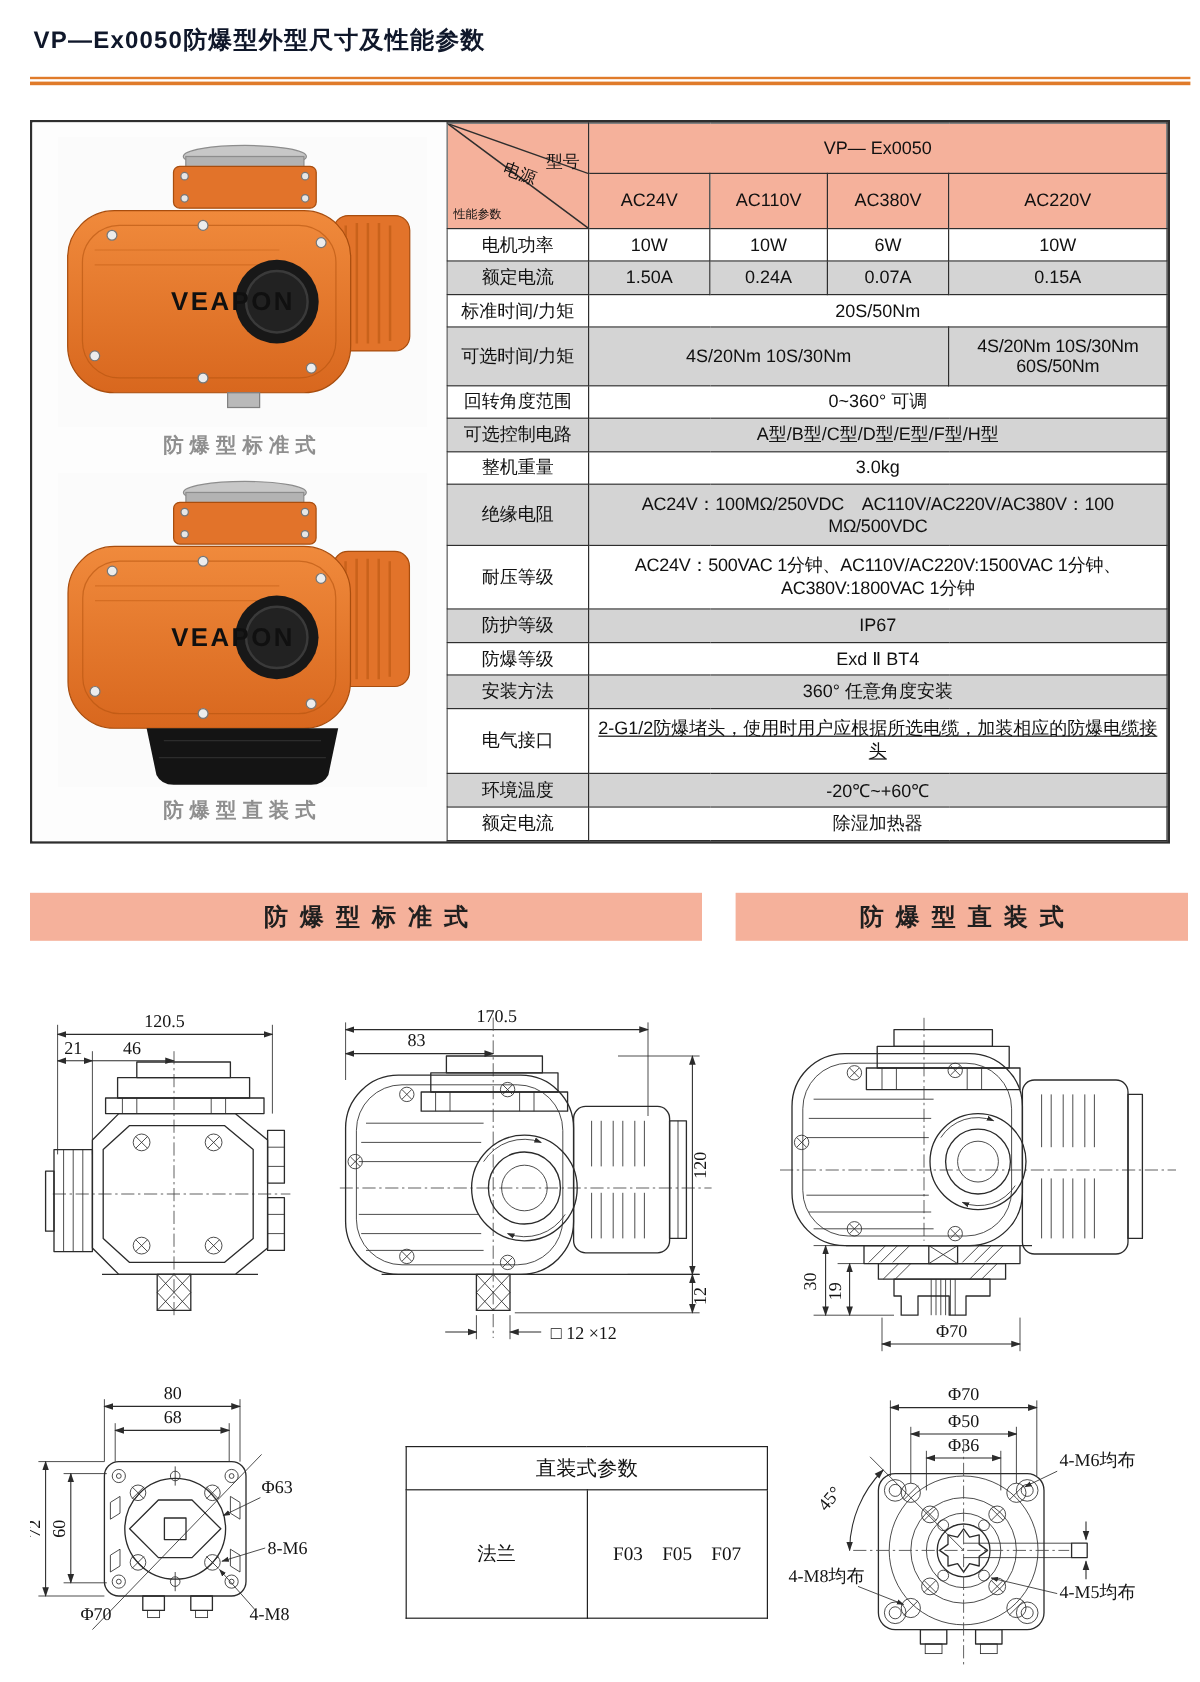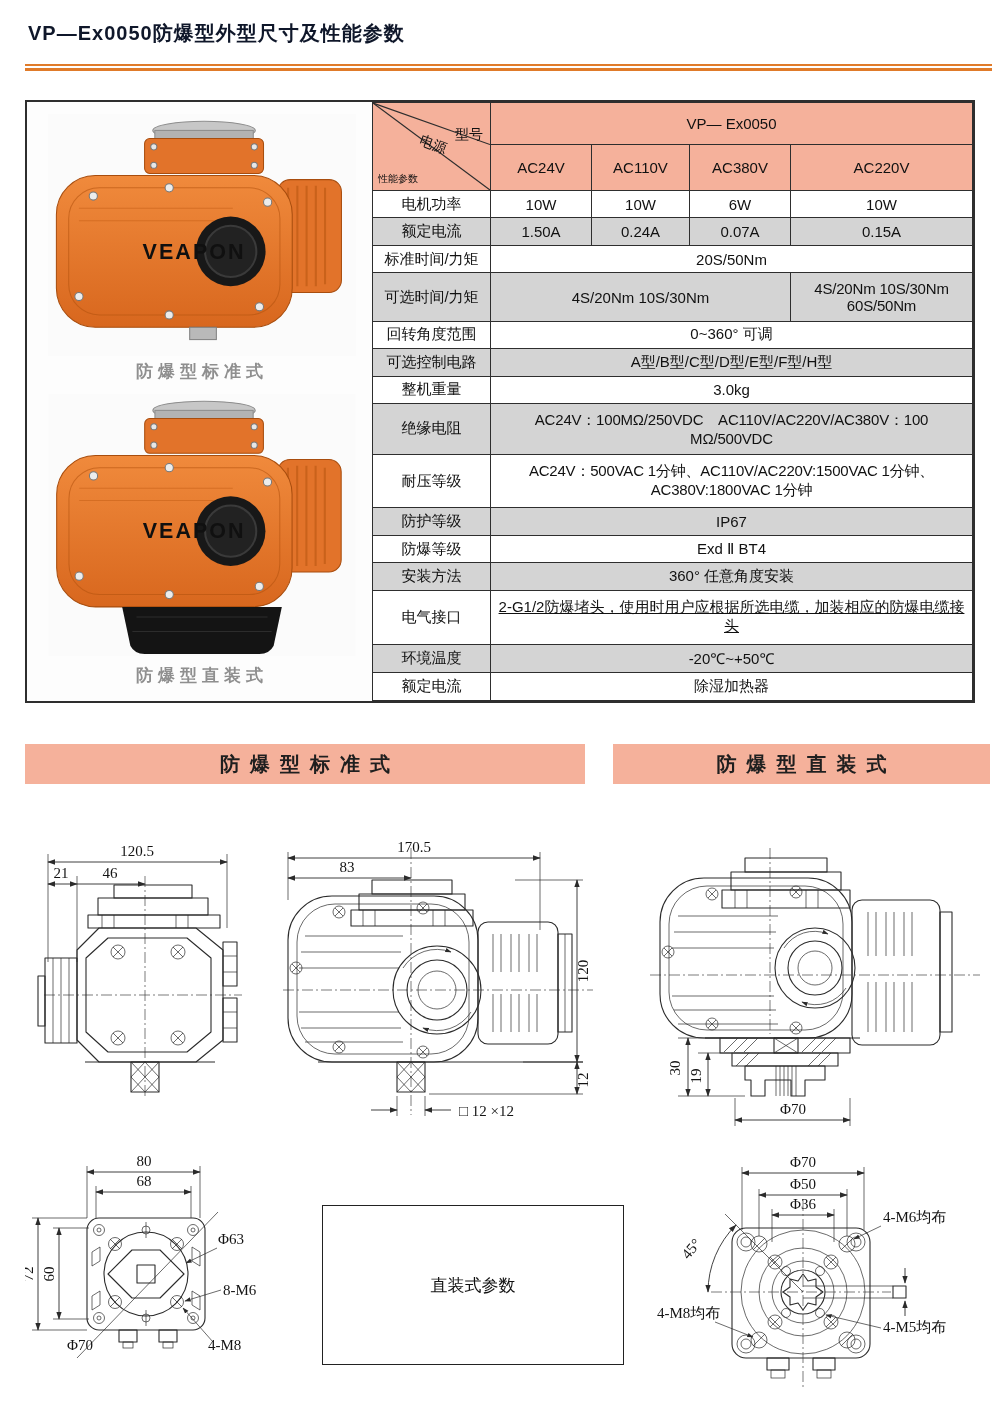--- a/index.html
+++ b/index.html
@@ -45,21 +45,21 @@
 
   
   .drw{position:absolute;}
   .drw .ln{stroke:#2b2b2b;stroke-width:1.1;fill:none;stroke-linejoin:round;}
   .drw .thin{stroke:#2b2b2b;stroke-width:0.7;fill:none;}
   .drw .dim{stroke:#2b2b2b;stroke-width:0.9;fill:none;}
   .drw .cl{stroke:#444;stroke-width:0.7;fill:none;stroke-dasharray:11 3 2 3;}
   .drw text{font-family:"Liberation Serif",serif;font-size:15px;fill:#141414;}
 
   
-  table.dparams{position:absolute;left:322px;top:1205px;width:302px;height:160px;
+  table.dparams{position:absolute;left:338px;top:1205px;width:302px;height:144px;
                 border-collapse:collapse;table-layout:fixed;
                 font-family:"Liberation Serif",serif;}
   table.dparams td{border:1.6px solid #222;text-align:center;vertical-align:middle;
                    font-size:16px;color:#111;}
   table.dparams .tl{font-size:17px;}
 </style>
 </head>
 <body>
 
 <svg width="0" height="0" style="position:absolute" aria-hidden="true">
@@ -231,21 +231,21 @@
         <tr class="gray">
           <td class="lbl">安装方法</td>
           <td colspan="4">360° 任意角度安装</td>
         </tr>
         <tr>
           <td class="lbl">电气接口</td>
           <td colspan="4" class="md">2-G1/2防爆堵头，使用时用户应根据所选电缆，加装相应的防爆电缆接头</td>
         </tr>
         <tr class="gray">
           <td class="lbl">环境温度</td>
-          <td colspan="4">-20℃~+50℃</td>
+          <td colspan="4">-20℃~+60℃</td>
         </tr>
         <tr>
           <td class="lbl">额定电流</td>
           <td colspan="4">除湿加热器</td>
         </tr>
       </tbody>
         </table>
     </div>
   </div>
 
@@ -584,20 +584,24 @@
     <rect class="ln" x="94" y="178" width="18" height="12"></rect>
       <rect class="ln" x="134" y="178" width="18" height="12"></rect>
     <rect class="thin" x="98" y="190" width="10" height="6"></rect>
       <rect class="thin" x="138" y="190" width="10" height="6"></rect>
   </svg>
 
   <table class="dparams">
     <tbody>
         <tr style="height:36px">
           <td colspan="2" class="tl">直装式参数</td>
+        </tr>
+    <tr>
+          <td>法兰</td>
+        <td>F03　F05　F07</td>
         </tr>
   </tbody>
     </table>
 
   <svg class="drw" style="left:655px;top:1140px" width="345" height="262" viewBox="0 0 345 262">
     <text x="148" y="27" text-anchor="middle">Φ70</text>
     <line class="dim" x1="87" y1="33" x2="209" y2="33" marker-start="url(#arw)" marker-end="url(#arw)"></line>
     <line class="thin" x1="87" y1="27" x2="87" y2="90"></line>
       <line class="thin" x1="209" y1="27" x2="209" y2="90"></line>
     <text x="148" y="49" text-anchor="middle">Φ50</text>

